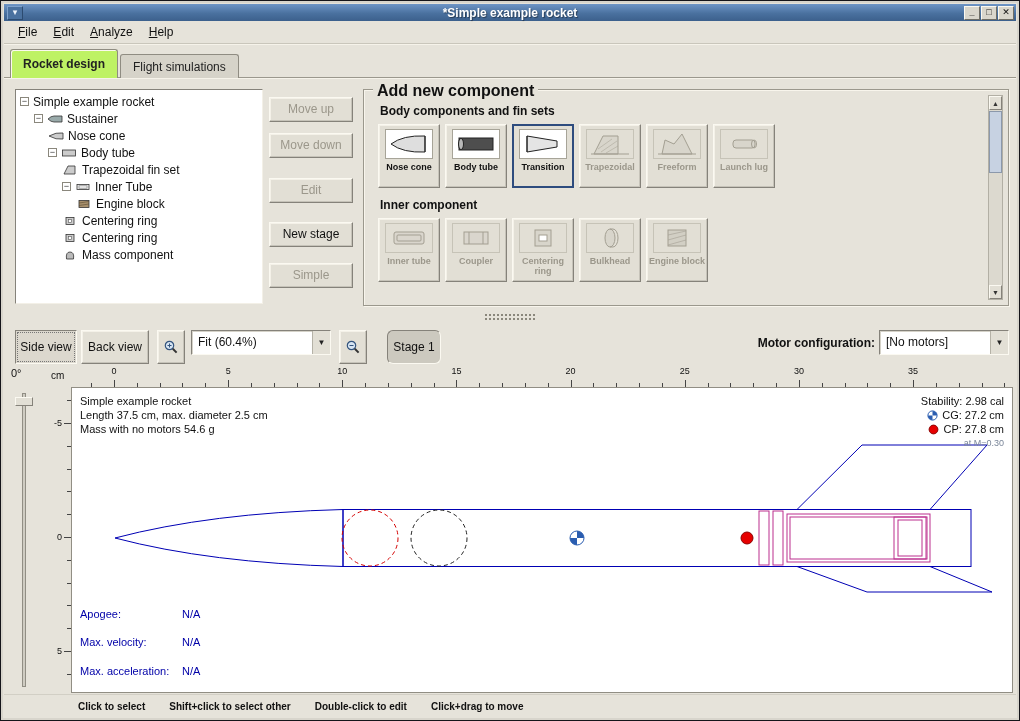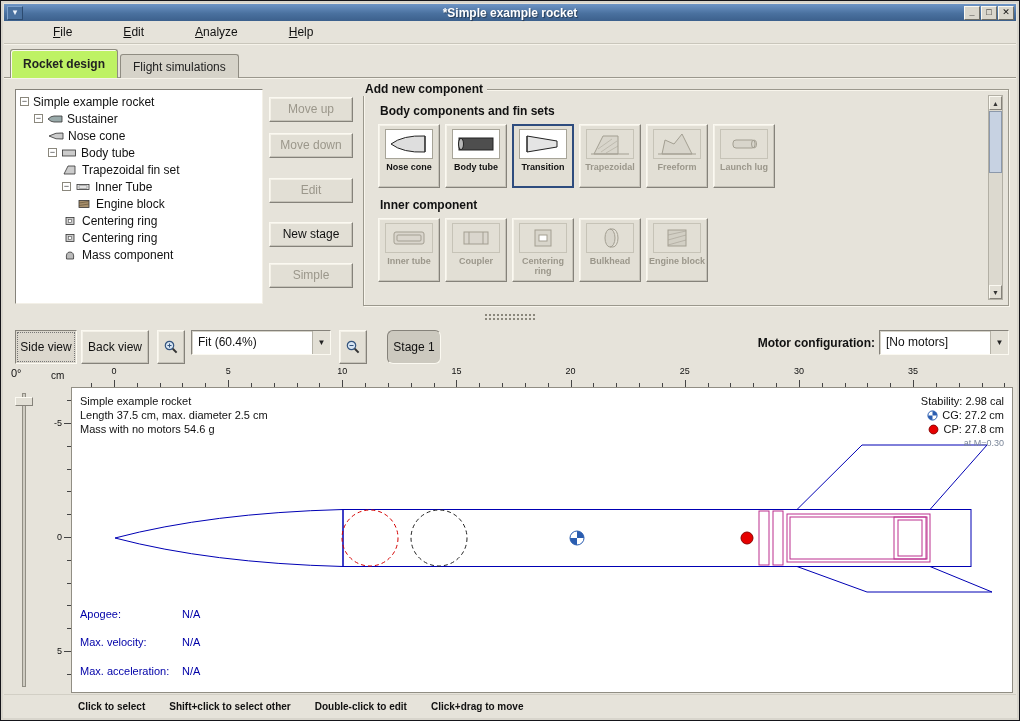--- a/index.html
+++ b/index.html
@@ -29,21 +29,21 @@
     font-size:9px; font-weight:bold; display:flex; align-items:center; justify-content:center;
     margin-left:1px; z-index:3; line-height:1;
   }
   #win-menu-btn{ margin-right:auto; color:#eef3fa; background:#4a719f; border-color:#7fa2cc #2c4b70 #2c4b70 #7fa2cc;}
   
   #menubar{
     position:absolute; left:3px; top:20px; right:3px; height:23px;
     display:flex; align-items:center; padding-left:6px;
     border-bottom:1px solid #c9c6bb; box-shadow:0 1px 0 #f6f3ea;
   }
-  .menu-item{ padding:3px 8px; font-size:12px; color:#111;margin-left:35px; }
+  .menu-item{ padding:3px 8px; font-size:12px; color:#111; }
   .menu-item::first-letter{ text-decoration:underline; }
   
   #tabs{ position:absolute; left:9px; top:48px; height:29px; display:flex; align-items:flex-end; z-index:5; }
   .tab{
     height:24px; padding:0 12px; font-size:12px; display:flex; align-items:center;
     background:#d6d3c9; border:1px solid #8f8c82; border-bottom:none;
     border-radius:3px 3px 0 0; margin-right:2px; color:#222;
   }
   .tab.active{
     height:29px; background:#bef264; box-shadow:inset 1px 1px 0 #fbf8ef;
@@ -70,22 +70,22 @@
     border:1px solid; border-color:#fbf9f1 #85827a #85827a #fbf9f1;
     box-shadow:inset -1px -1px 0 #c6c3b9, inset 1px 1px 0 #f4f1e8;
   }
   .action-btn.disabled{ color:#9b978b; }
   
   #addpanel{
     position:absolute; left:362px; top:88px; width:646px; height:217px;
     border:1px solid #9b988d; box-shadow:inset 1px 1px 0 #f8f5ec, 1px 1px 0 #f8f5ec;
   }
   #addpanel-title{
-    position:absolute; left:360px; top:81px; background:#e6e3da; padding:0 4px;
-    font-size:12px; font-weight:bold; z-index:7; color:#111;text-align:right;
+    position:absolute; left:372px; top:81px; background:#e6e3da; padding:0 4px;
+    font-size:16px; font-weight:bold; z-index:7; color:#111;text-align:right;
   }
   #addpanel-content{ position:absolute; left:14px; top:10px; right:28px; }
   .comp-section-label{ font-size:12px; font-weight:bold; color:#111; margin:4px 0 6px 2px; }
   .comp-row{ display:flex; gap:5px; margin-bottom:10px; }
   .comp-btn{
     width:62px; height:64px; background:#e2dfd5; display:flex; flex-direction:column;
     align-items:center; padding-top:4px;
     border:1px solid; border-color:#fbf9f1 #85827a #85827a #fbf9f1;
     box-shadow:inset -1px -1px 0 #c6c3b9, inset 1px 1px 0 #f4f1e8;
   }

